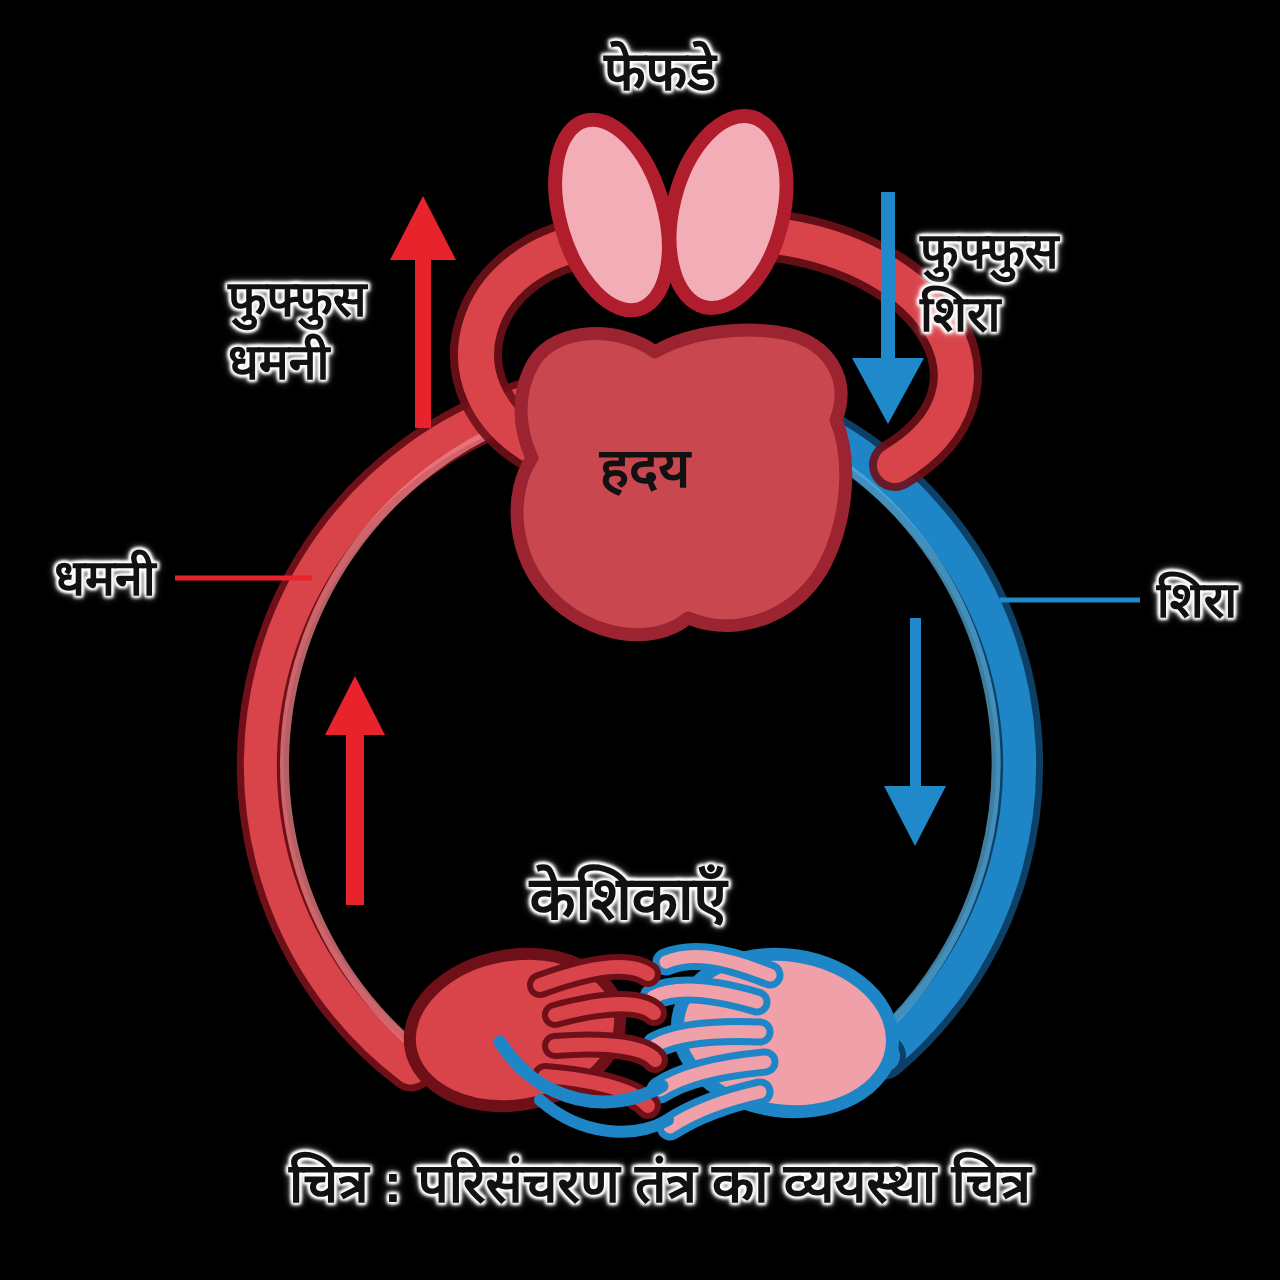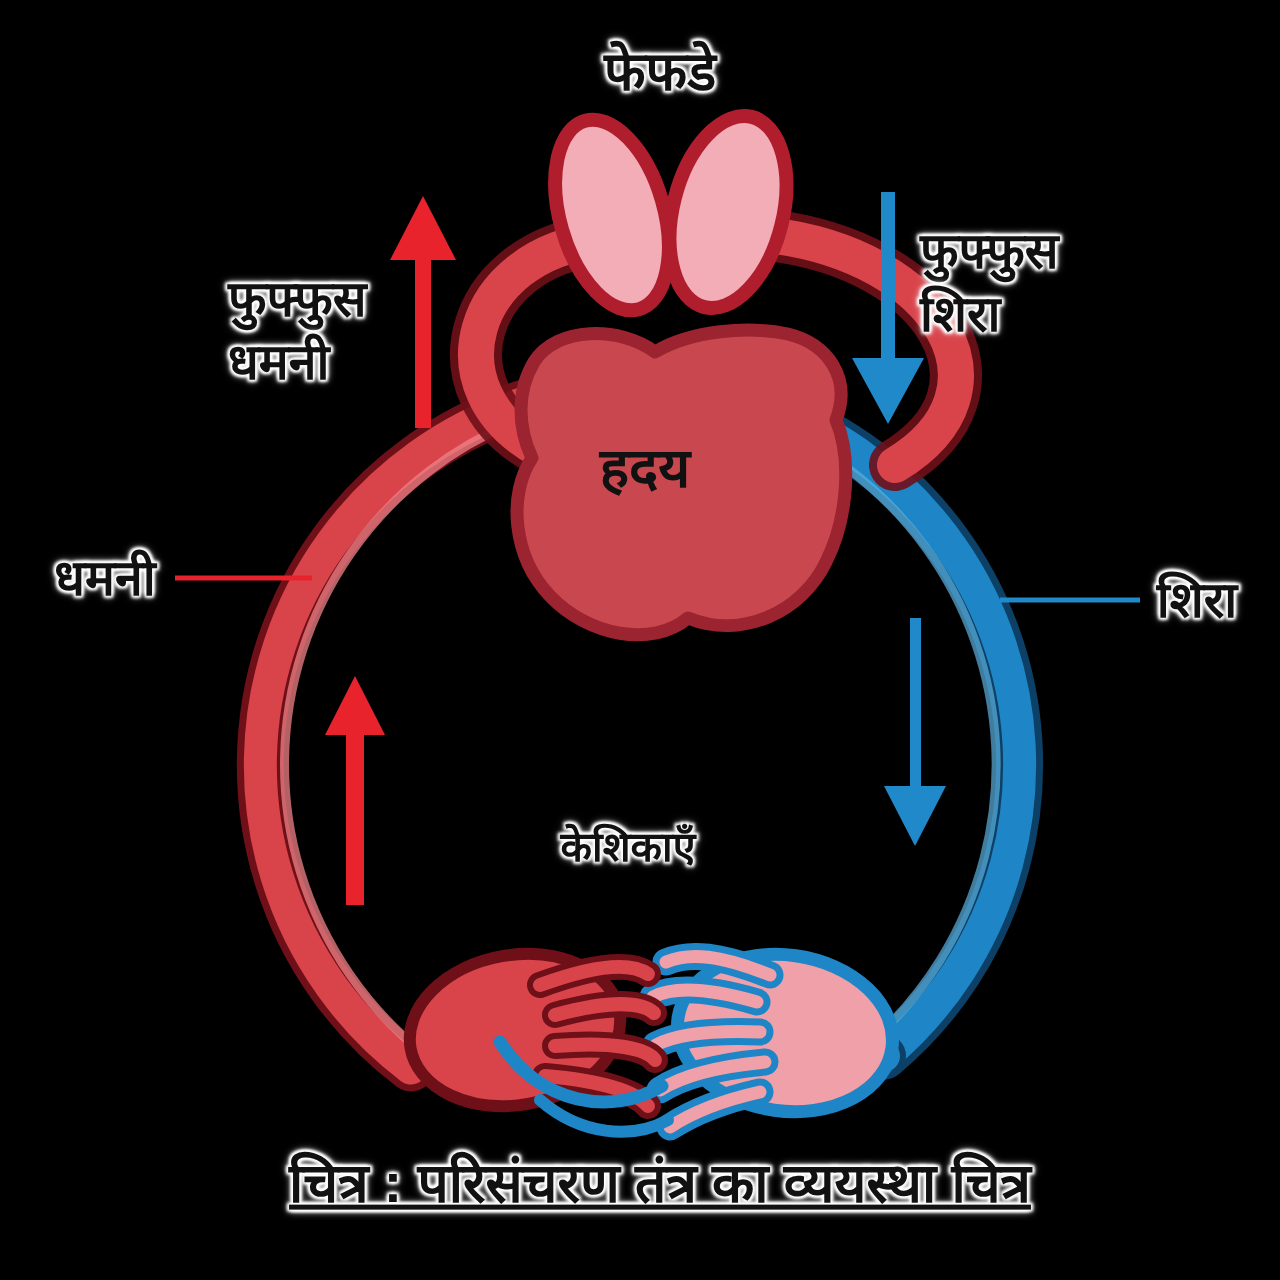--- a/index.html
+++ b/index.html
@@ -145,16 +145,16 @@
     <div>फुफ्फुस</div>
     <div>शिरा</div>
   </div>
 
   <div class="lbl center" style="left:645px;top:468px;font-size:55px;text-shadow:none;">हदय</div>
 
   <div class="lbl center" style="left:105px;top:578px;font-size:50px;">धमनी</div>
 
   <div class="lbl center" style="left:1197px;top:600px;font-size:50px;">शिरा</div>
 
-  <div class="lbl center" style="left:628px;top:848px;font-size:41px;">केशिकाएँ</div>
+  <div class="lbl center" style="left:628px;top:898px;font-size:60px;">केशिकाएँ</div>
 
-  <div class="lbl center" style="left:660px;top:1183px;font-size:55px;text-decoration:underline;">चित्र : परिसंचरण तंत्र का व्ययस्था चित्र</div>
+  <div class="lbl center" style="left:660px;top:1183px;font-size:55px;">चित्र : परिसंचरण तंत्र का व्ययस्था चित्र</div>
 </div>
 
 </body></html>

